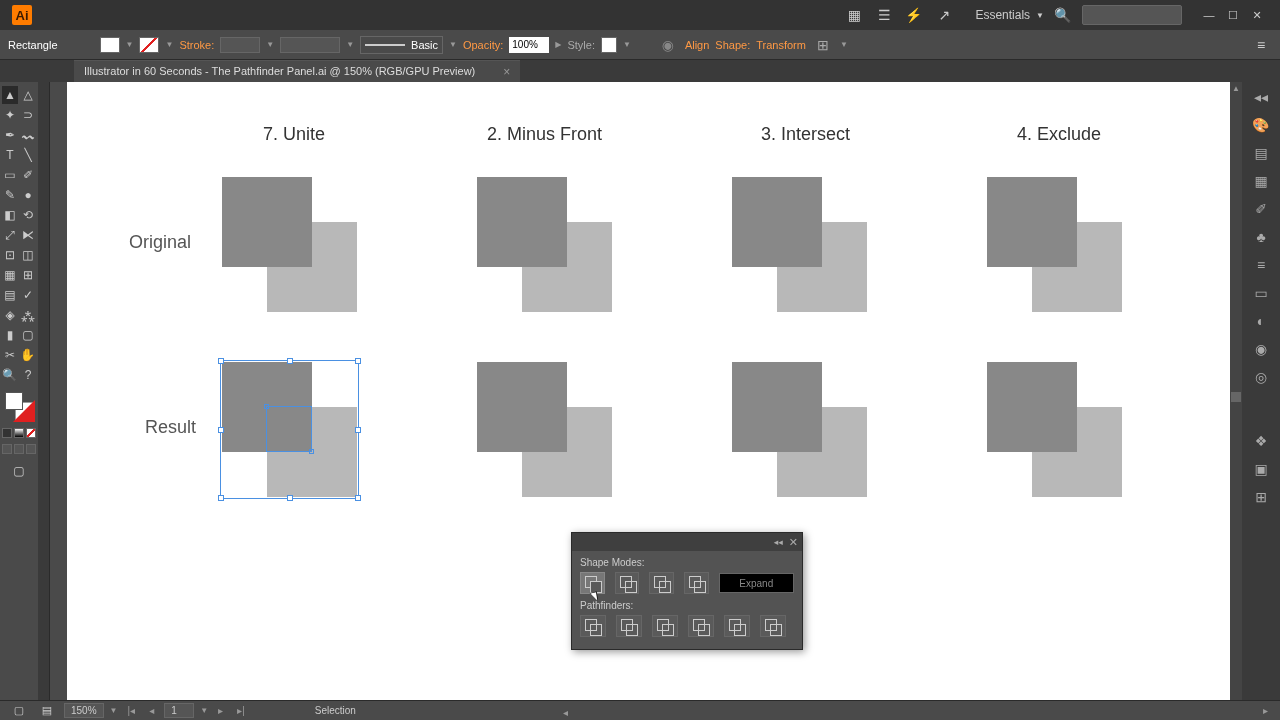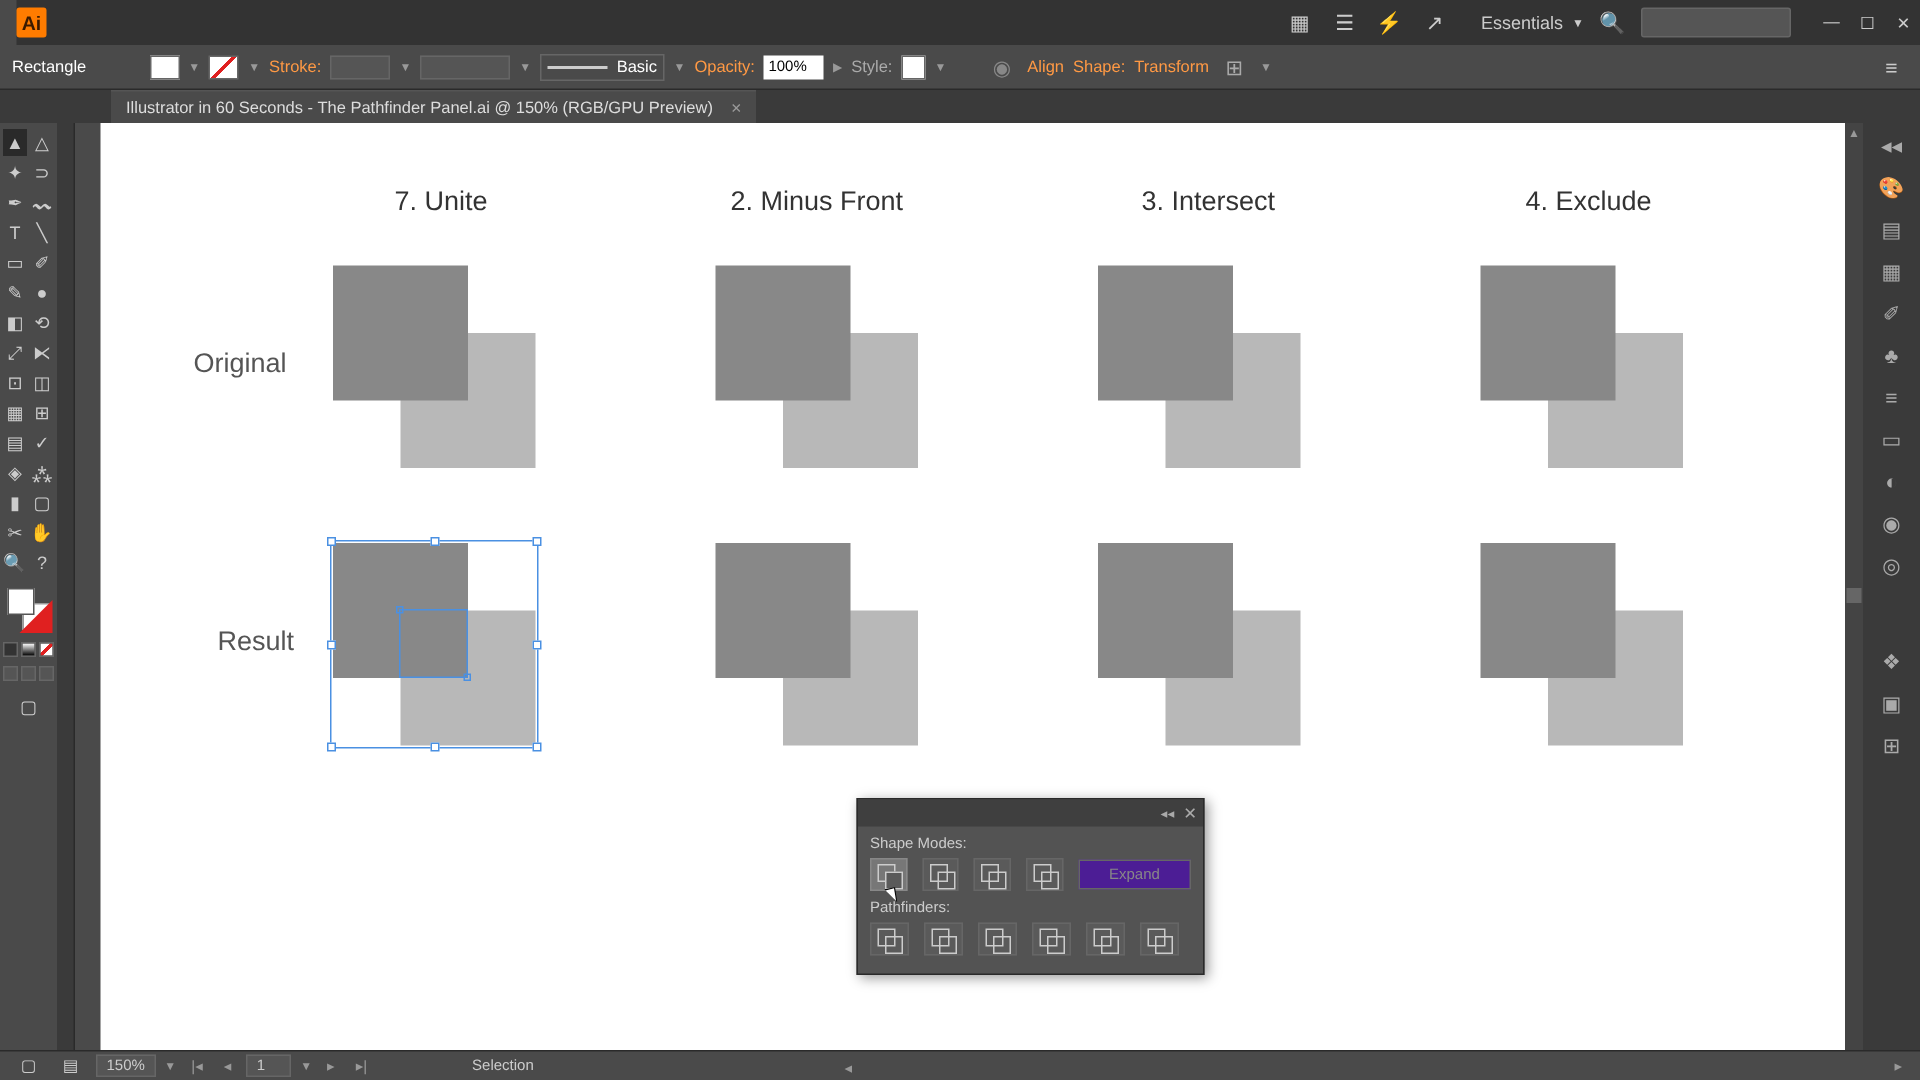--- a/index.html
+++ b/index.html
@@ -1,38 +1,38 @@
 <!DOCTYPE html>
 <html><head>
 <meta charset="utf-8">
 <style>
 * { margin: 0; padding: 0; box-sizing: border-box; font-family: Arial, sans-serif; }
 body { background: #4a4a4a; width: 1280px; height: 720px; overflow: hidden; position: relative; }
 
-.title-bar { height: 30px; background: #333; display: flex; align-items: center; padding: 0 0; margin-left: 11px; }
+.title-bar { height: 30px; background: #333; display: flex; align-items: center; padding: 0 12px; }
 .ai-logo { width: 20px; height: 20px; background: #ff7c00; color: #3a1a00; font-weight: bold; font-size: 13px; display: flex; align-items: center; justify-content: center; border-radius: 2px; margin-right: 12px; }
 .menu { display: flex; gap: 16px; color: #ddd; font-size: 13px; }
 .menu span { cursor: pointer; }
 .title-right { margin-left: auto; display: flex; align-items: center; gap: 8px; }
 .tr-icon { width: 22px; height: 22px; display: flex; align-items: center; justify-content: center; color: #ccc; font-size: 14px; }
 .workspace { color: #ccc; font-size: 12px; margin-left: 12px; display: flex; align-items: center; gap: 6px; }
 .workspace::after { content: '▼'; font-size: 8px; }
 .search-box { width: 100px; height: 20px; background: #555; border: 1px solid #666; border-radius: 2px; }
 .win-btns { display: flex; gap: 2px; margin-left: 8px; }
 .win-btn { width: 22px; height: 18px; display: flex; align-items: center; justify-content: center; color: #ccc; font-size: 11px; }
 
 .control-bar { height: 30px; background: #4a4a4a; border-bottom: 1px solid #2a2a2a; display: flex; align-items: center; padding: 0 8px; gap: 6px; color: #ccc; font-size: 11px; }
 .ctrl-swatch { width: 20px; height: 16px; border: 1px solid #666; }
 .ctrl-dropdown { font-size: 8px; color: #999; }
 .ctrl-text { color: #aaa; }
 .opacity-box { width: 40px; height: 16px; background: #fff; color: #000; font-size: 10px; display: flex; align-items: center; padding: 0 3px; }
 .orangetext { color: #ff9944; text-align: right; }
 
 .doc-tab-bar { height: 22px; background: #3a3a3a; display: flex; align-items: flex-end; padding-left: 74px; }
-.doc-tab { background: #4a4a4a; height: 22px; color: #ddd; font-size: 11px; padding: 4px 10px; display: flex; align-items: center; gap: 12px; border-top: 1px solid #555; margin-top: 48px; }
+.doc-tab { background: #4a4a4a; height: 22px; color: #ddd; font-size: 11px; padding: 4px 10px; display: flex; align-items: flex-start; gap: 28px; border-top: 1px solid #555; margin-top: 48px; }
 .doc-tab .close { color: #999; font-size: 12px; }
 
 .main { display: flex; height: 618px; }
 .left-tools { width: 38px; background: #4a4a4a; display: flex; flex-direction: column; padding: 4px 2px; gap: 2px; }
 .tool-row { display: flex; gap: 2px; }
 .tool { width: 16px; height: 18px; display: flex; align-items: center; justify-content: center; color: #ccc; font-size: 12px; }
 .tool.active { background: #2a2a2a; }
 .color-sw { position: relative; width: 28px; height: 28px; margin: 6px auto; }
 .sw-back { position: absolute; right: 0; bottom: 0; width: 18px; height: 18px; background: #fff; border: 1px solid #999; }
 .sw-back::after { content: ''; position: absolute; left: -3px; top: -3px; right: -3px; bottom: -3px; border-top: 22px solid transparent; border-right: 22px solid #e02020; transform: rotate(0deg); }
@@ -68,21 +68,21 @@
 
 .pathfinder { position: absolute; left: 571px; top: 532px; width: 232px; background: #535353; border: 1px solid #2a2a2a; color: #e0e0e0; font-size: 11px; box-shadow: 2px 2px 8px rgba(0,0,0,0.4); }
 .pf-header { height: 18px; background: #3f3f3f; display: flex; align-items: center; padding: 0 4px; justify-content: flex-end; gap: 6px; }
 .pf-tab { height: 20px; background: #535353; display: flex; align-items: center; padding: 4px 8px; font-weight: bold; border-bottom: 1px solid #444; position: relative; }
 .pf-tab .menu-ic { position: absolute; right: 6px; top: 4px; font-size: 10px; color: #aaa; }
 .pf-body { padding: 6px 8px; }
 .pf-label { font-size: 10px; color: #ccc; margin-bottom: 4px; }
 .pf-row { display: flex; gap: 10px; margin-bottom: 6px; align-items: center; }
 .pf-btn { width: 26px; height: 22px; border: 1px solid #666; background: #5a5a5a; display: flex; align-items: center; justify-content: center; position: relative; }
 .pf-btn.active { background: #777; border-color: #888; }
-.expand-btn { width: 80px; height: 20px; background: #4c1d95; border: 1px solid #666; color: #888; font-size: 10px; display: flex; align-items: center; justify-content: center; margin-left: auto; }
+.expand-btn { width: 80px; height: 20px; background: #000000; border: 1px solid #666; color: #888; font-size: 10px; display: flex; align-items: center; justify-content: center; margin-left: auto; }
 .cursor-arrow { position: absolute; width: 0; height: 0; border-left: 6px solid #000; border-top: 4px solid transparent; border-bottom: 8px solid transparent; transform: rotate(-45deg); }
 .cursor-arrow::after { content: ''; position: absolute; left: -6px; top: -3px; border-left: 5px solid #fff; border-top: 3px solid transparent; border-bottom: 7px solid transparent; }
 
 .pf-ic-unite::before { content: ''; position: absolute; left: 4px; top: 3px; width: 10px; height: 10px; border: 1px solid #ccc; }
 .pf-ic-unite::after { content: ''; position: absolute; left: 9px; top: 8px; width: 10px; height: 10px; border: 1px solid #ccc; background: #5a5a5a; }
 .pf-ic-minus::before { content: ''; position: absolute; left: 4px; top: 3px; width: 10px; height: 10px; border: 1px solid #ccc; }
 .pf-ic-minus::after { content: ''; position: absolute; left: 9px; top: 8px; width: 10px; height: 10px; border: 1px solid #ccc; }
 .scrollbar-h-left { position: absolute; left: 563px; bottom: 2px; font-size: 10px; color: #999; }
 </style>
 </head>

